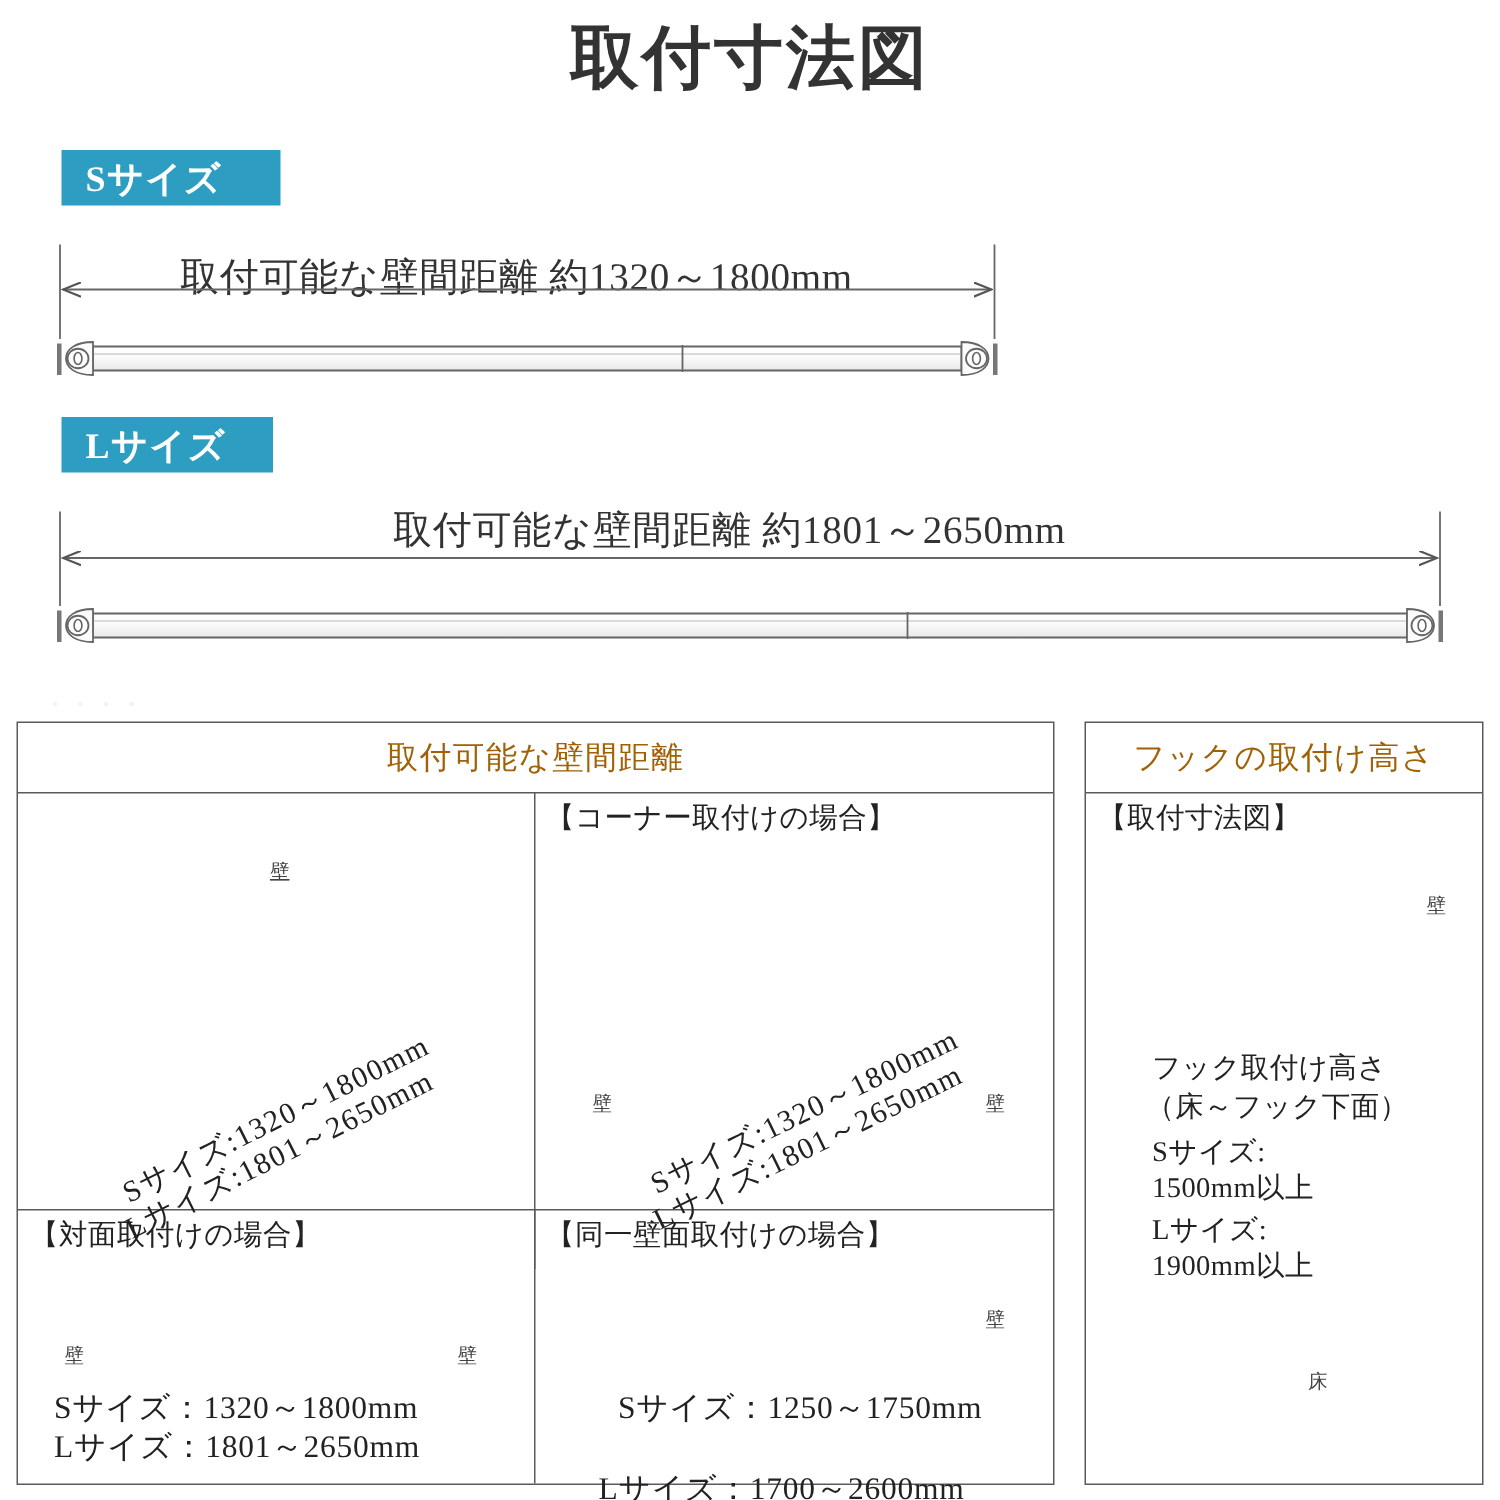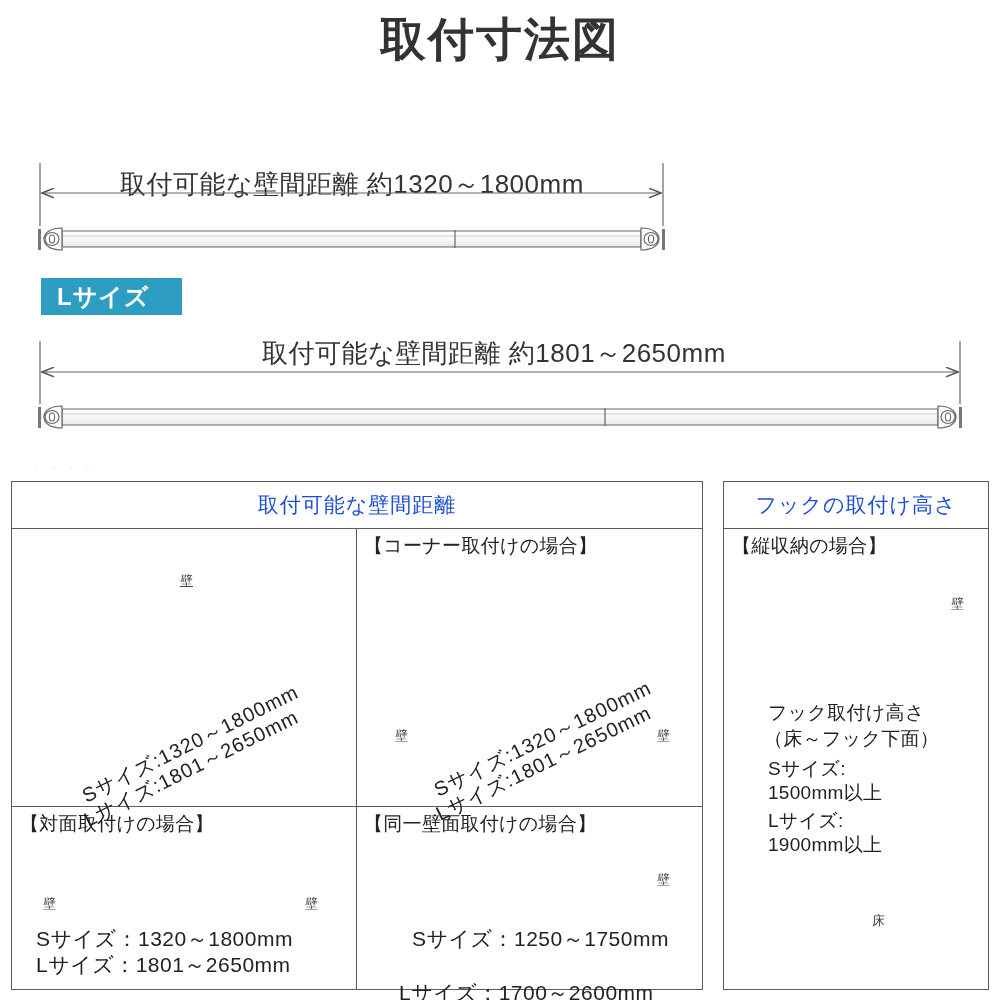--- a/index.html
+++ b/index.html
@@ -4,21 +4,21 @@
 <style>
   html,body{margin:0;padding:0;}
   body{
     width:1000px;height:1000px;
     background:#ffffff;
     font-family:"Liberation Sans","DejaVu Sans",sans-serif;
     color:#3a3a3a;
     overflow:hidden;
     position:relative;
   }
-  .page{position:relative;width:1000px;height:1000px;}
+  .page{position:relative;width:1000px;height:1000px;font-family:Liberation Serif, serif;}
 
   
   .title{
     position:absolute;left:0;top:8px;width:1000px;
     text-align:center;
     font-size:46px;font-weight:bold;letter-spacing:2px;
     color:#333333;
     line-height:62px;
   }
 
@@ -58,21 +58,21 @@
     box-sizing:border-box;
     background:#fff;
   }
   #tbl-left{left:11px;top:481px;width:692px;height:509px;}
   #tbl-right{left:723px;top:481px;width:266px;height:509px;}
 
   .tbl-head{
     height:46px;
     border-bottom:1.5px solid #5a5a5a;
     display:flex;align-items:center;justify-content:center;
-    font-size:21px;color:#1d4ed8;letter-spacing:1px;
+    font-size:21px;color:#a16207;letter-spacing:1px;
   }
   .vdiv{position:absolute;background:#5a5a5a;width:1.2px;}
   .hdiv{position:absolute;background:#5a5a5a;height:1.2px;}
 
   
   .lbl{
     position:absolute;font-size:19px;color:#222;white-space:nowrap;
     letter-spacing:0.3px;line-height:23px;
   }
   .wall-ch{
@@ -107,20 +107,21 @@
     position:absolute;font-size:17px;color:#f2f2f2;white-space:nowrap;
   }
 </style>
 </head>
 <body>
 
 <div class="page">
 
   <div class="title">取付寸法図</div>
 
+  <div class="badge" id="badge-s">Sサイズ</div>
   <div class="dimcap" id="cap-s">取付可能な壁間距離 約1320～1800mm</div>
 
   <div class="badge" id="badge-l">Lサイズ</div>
   <div class="dimcap" id="cap-l">取付可能な壁間距離 約1801～2650mm</div>
 
   <div class="ghost" style="left:28px;top:458px;">・・・・</div>
 
   <svg class="art" viewBox="0 0 1000 1000">
     <defs>
       <marker id="ar" markerWidth="11" markerHeight="11" refX="10" refY="4" orient="auto">
@@ -335,21 +336,21 @@
 
   <div class="meas" style="left:36px;top:926px;">Sサイズ：1320～1800mm</div>
   <div class="meas" style="left:36px;top:952px;text-align:center;">Lサイズ：1801～2650mm</div>
 
   <div class="meas" style="left:412px;top:926px;">Sサイズ：1250～1750mm</div>
   <div class="meas" style="left:399px;top:952px;margin-top:28px;">Lサイズ：1700～2600mm</div>
 
   <div class="tbl" id="tbl-right">
     <div class="tbl-head">フックの取付け高さ</div>
   </div>
-  <div class="lbl" style="left:732px;top:534px;">【縦収納の場合】</div>
+  <div class="lbl" style="left:732px;top:534px;">【取付寸法図】</div>
 
   <div class="wall-ch vert" style="left:948px;top:586px;">壁</div>
   <div class="floor-ch" style="left:872px;top:912px;text-decoration:none;">床</div>
 
   <div class="hooktxt" style="left:768px;top:700px;">フック取付け高さ</div>
   <div class="hooktxt" style="left:764px;top:726px;">（床～フック下面）</div>
   <div class="hooktxt" style="left:768px;top:756px;">Sサイズ:</div>
   <div class="hooktxt" style="left:768px;top:780px;">1500mm以上</div>
   <div class="hooktxt" style="left:768px;top:808px;">Lサイズ:</div>
   <div class="hooktxt" style="left:768px;top:832px;">1900mm以上</div>

